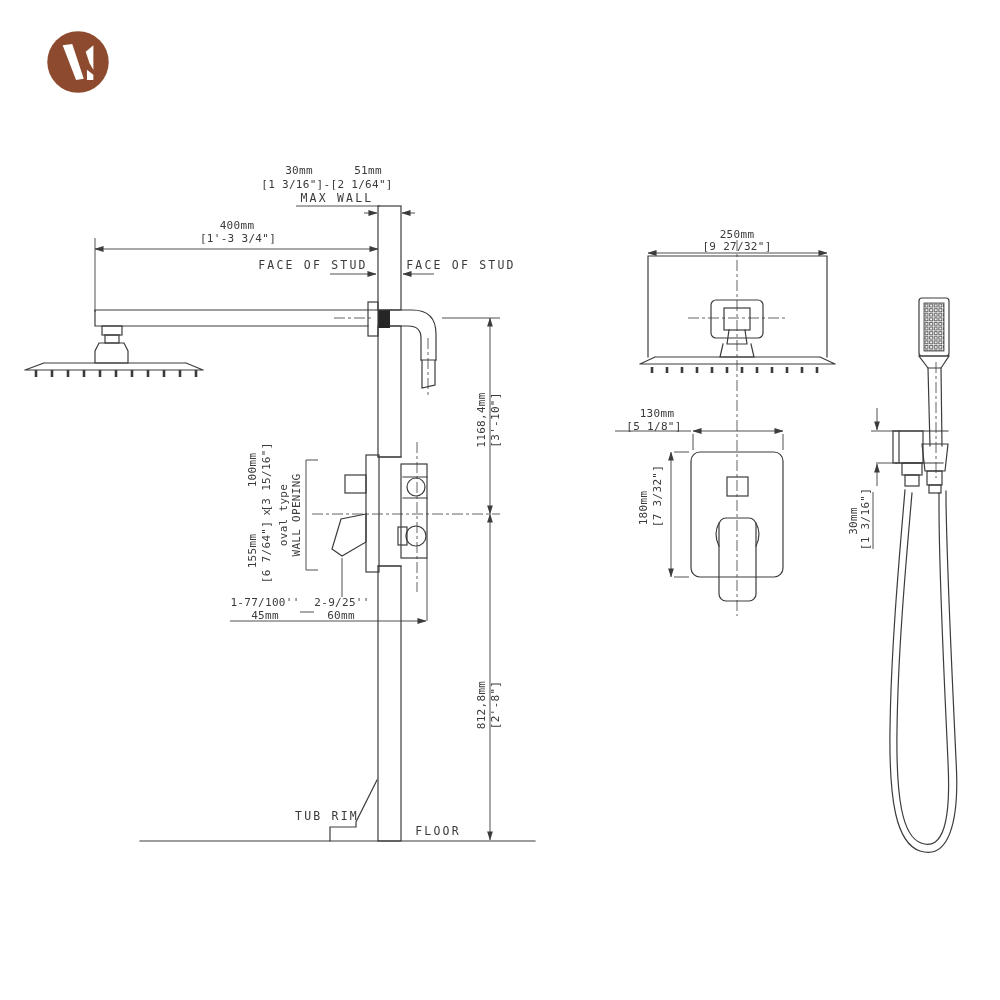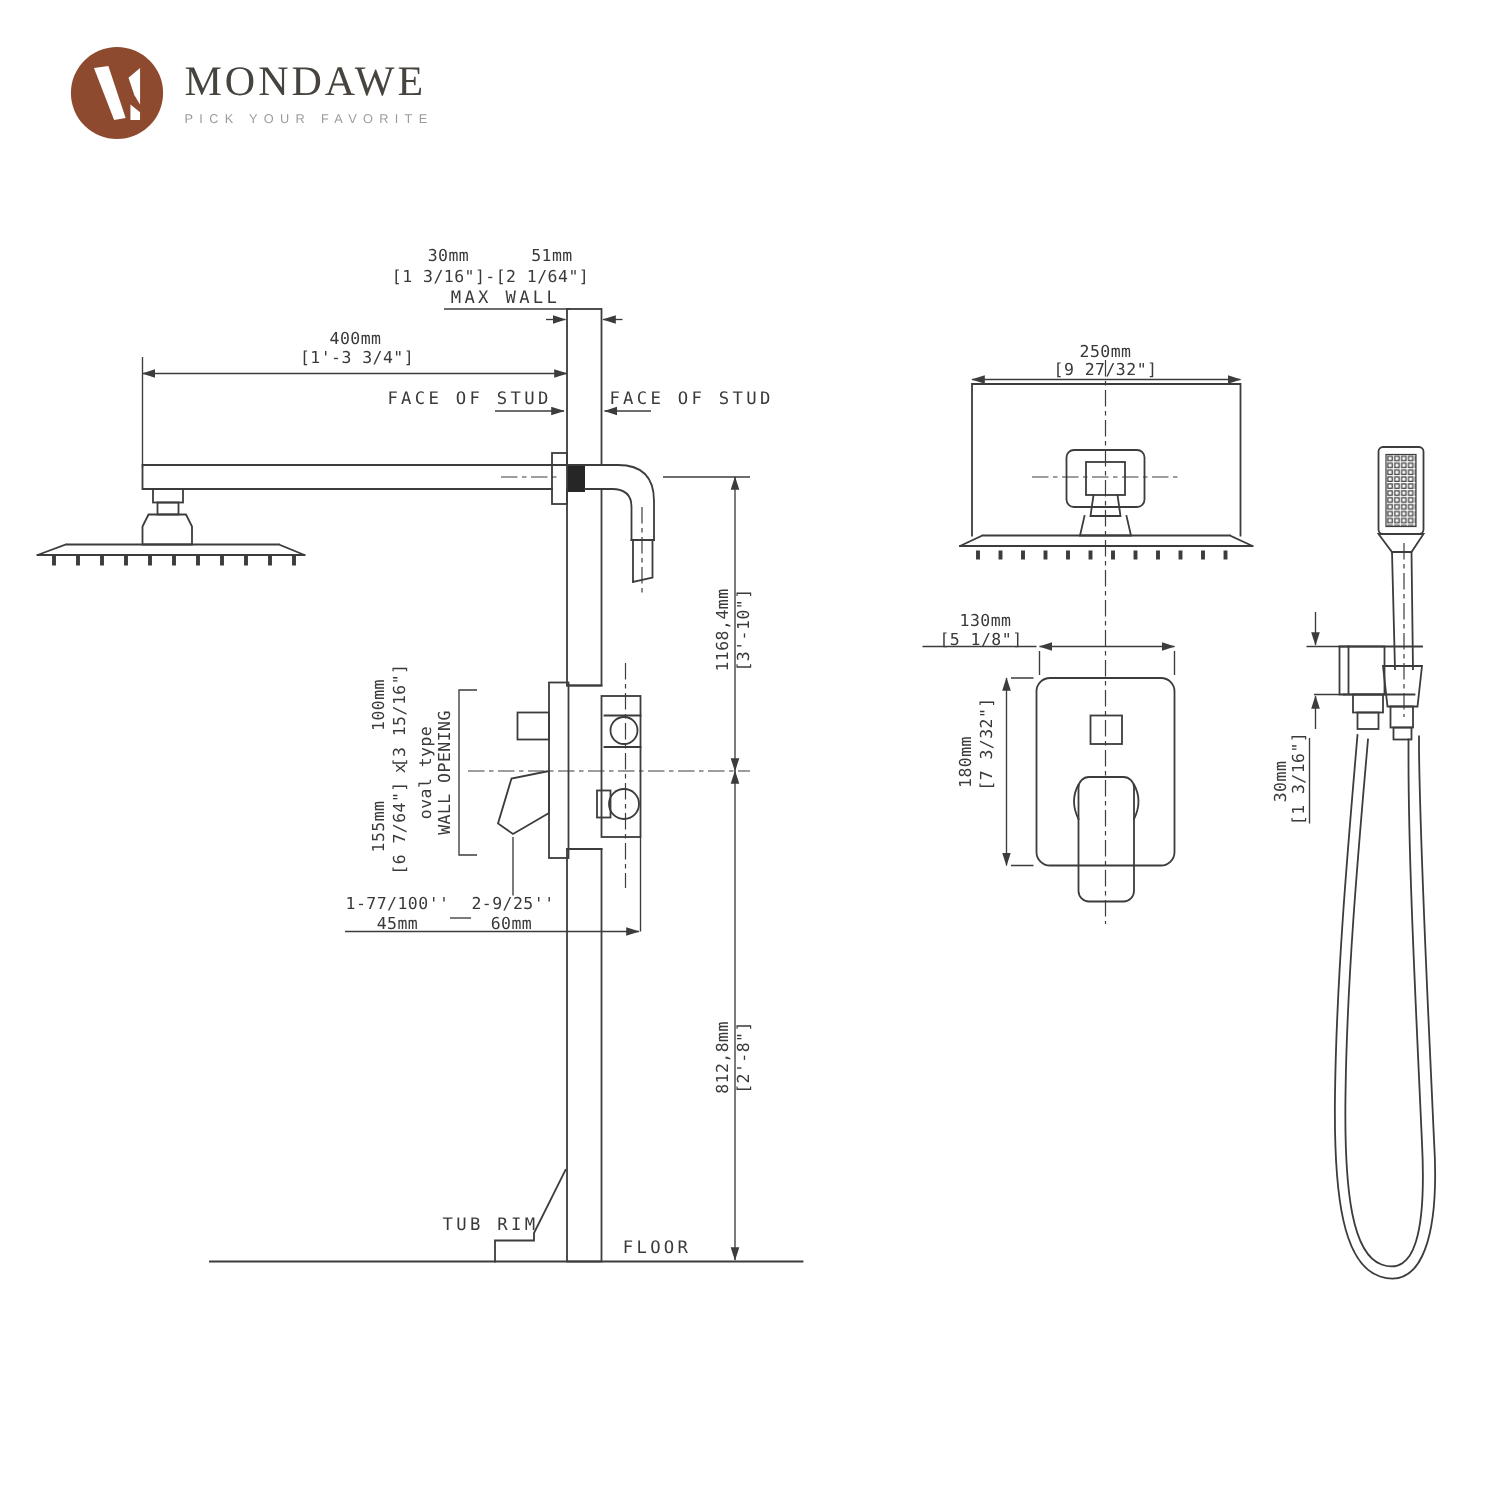--- a/index.html
+++ b/index.html
@@ -21,24 +21,20 @@
 
 <div class="logo">
   <div class="logo-mark">
     <svg viewBox="0 0 100 100" width="64" height="64">
       <circle cx="50" cy="50" r="48" fill="#8d4a2e"></circle>
       <path d="M26,24 L41,22 L59,76 L47,78 Z" fill="#fff"></path>
       <path d="M62,34 L74,24 L74,62 L68,52 Z" fill="#fff"></path>
       <path d="M64,62 L74,70 L74,78 L64,78 Z" fill="#fff"></path>
     </svg>
   </div>
-  <div class="brand-text">
-    <div class="brand-name">MONDAWE</div>
-    <div class="brand-tagline">PICK YOUR FAVORITE</div>
-  </div>
 </div>
 
 <svg class="drawing" width="1000" height="1000" viewBox="0 0 1000 1000">
   <defs>
     <pattern id="hatch" width="8" height="8" patternUnits="userSpaceOnUse" patternTransform="rotate(-45)">
       <rect width="8" height="8" fill="#ffffff"></rect>
       <line x1="1" y1="0" x2="1" y2="8" stroke="#4a4a4a" stroke-width="1.4"></line>
     </pattern>
     <pattern id="sprayGrid" width="4.6" height="4.6" patternUnits="userSpaceOnUse">
       <rect width="4.6" height="4.6" fill="#ffffff"></rect>

